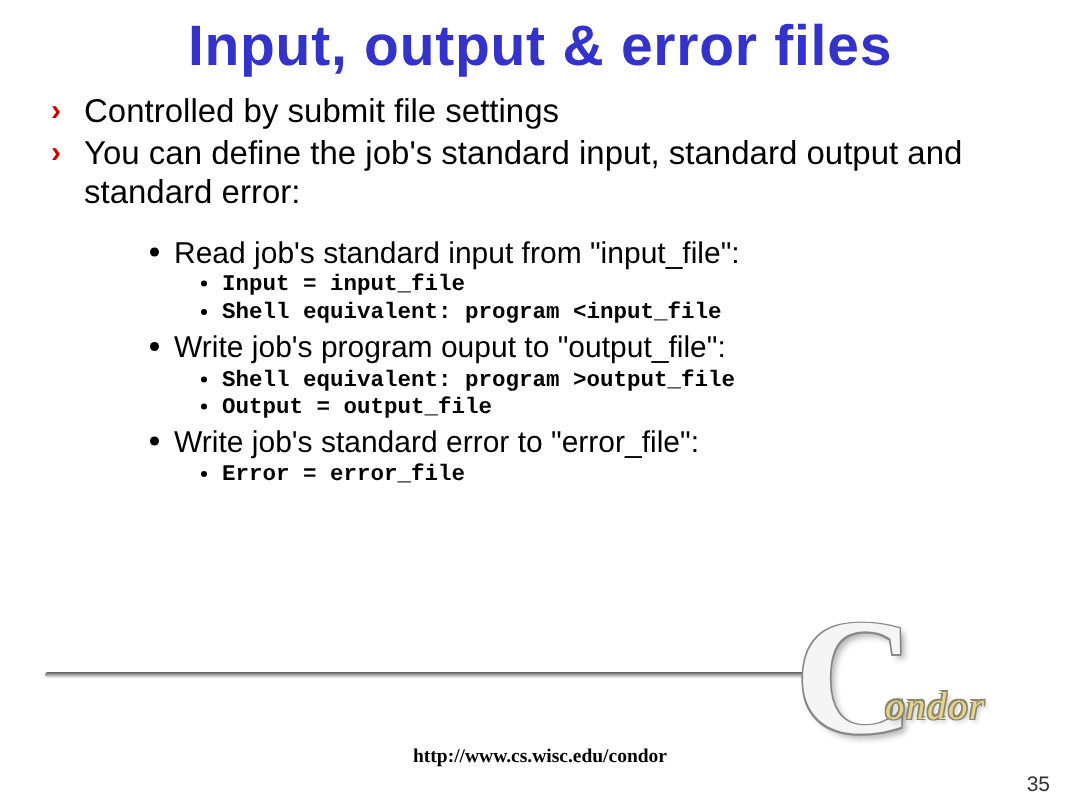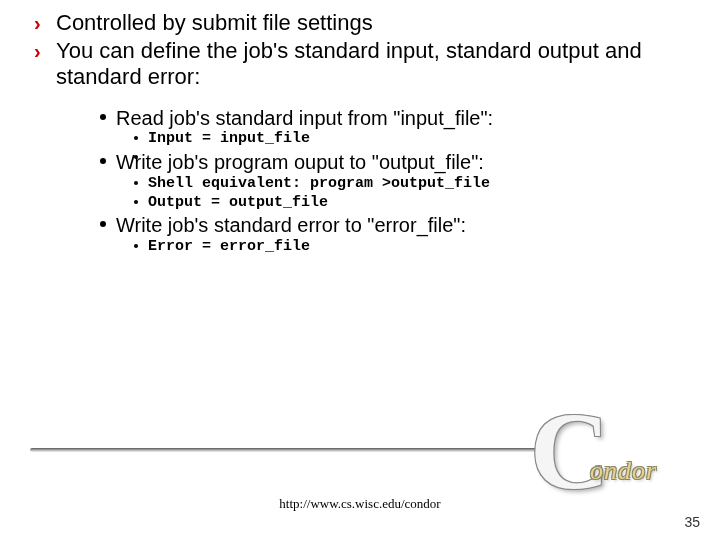--- a/index.html
+++ b/index.html
@@ -85,21 +85,21 @@
     background: linear-gradient(to bottom, #555 0%, #bbb 60%, #eee 100%);
     border-radius: 2px;
   }
   .footer-url {
     position: absolute;
     bottom: 28px;
     left: 50%;
     transform: translateX(-50%);
     font-family: "Comic Sans MS", cursive;
     font-size: 13px;
-    font-weight: normal;
+    font-weight: bold;
     color: #000;
   }
   .page-num {
     position: absolute;
     right: 20px;
     bottom: 10px;
     font-family: Arial, sans-serif;
     font-size: 14px;
     color: #333;
   }
@@ -139,37 +139,38 @@
     position: absolute;
     left: 54px;
     top: 44px;
     letter-spacing: 1px;
   }
 </style>
 </head>
 <body>
 
 <div class="slide">
+  <div class="title">Input, output &amp; error files</div>
 
   <ul class="l1-list">
     <li class="l1-item">
       <span class="chev">›</span>
       <span>Controlled by submit file settings</span>
     </li>
     <li class="l1-item">
       <span class="chev">›</span>
       <span>You can define the job's standard input, standard output and standard error:</span>
 
       <ul class="l2-list">
         <li class="l2-item">
           <span class="dot"></span>
           <span>Read job's standard input from "input_file":</span>
           <ul class="l3-list">
             <li class="l3-item"><span class="sdot"></span><span>Input   = input_file</span></li>
-            <li class="l3-item"><span class="sdot"></span></li>
+            <li class="l3-item"><span class="sdot"></span><span>Shell equivalent: program &lt;input_file</span></li>
           </ul>
         </li>
         <li class="l2-item">
           <span class="dot"></span>
           <span>Write job's program ouput to "output_file":</span>
           <ul class="l3-list">
             <li class="l3-item"><span class="sdot"></span><span>Shell equivalent: program &gt;output_file</span></li>
             <li class="l3-item"><span class="sdot"></span><span>Output  = output_file</span></li>
           </ul>
         </li>

